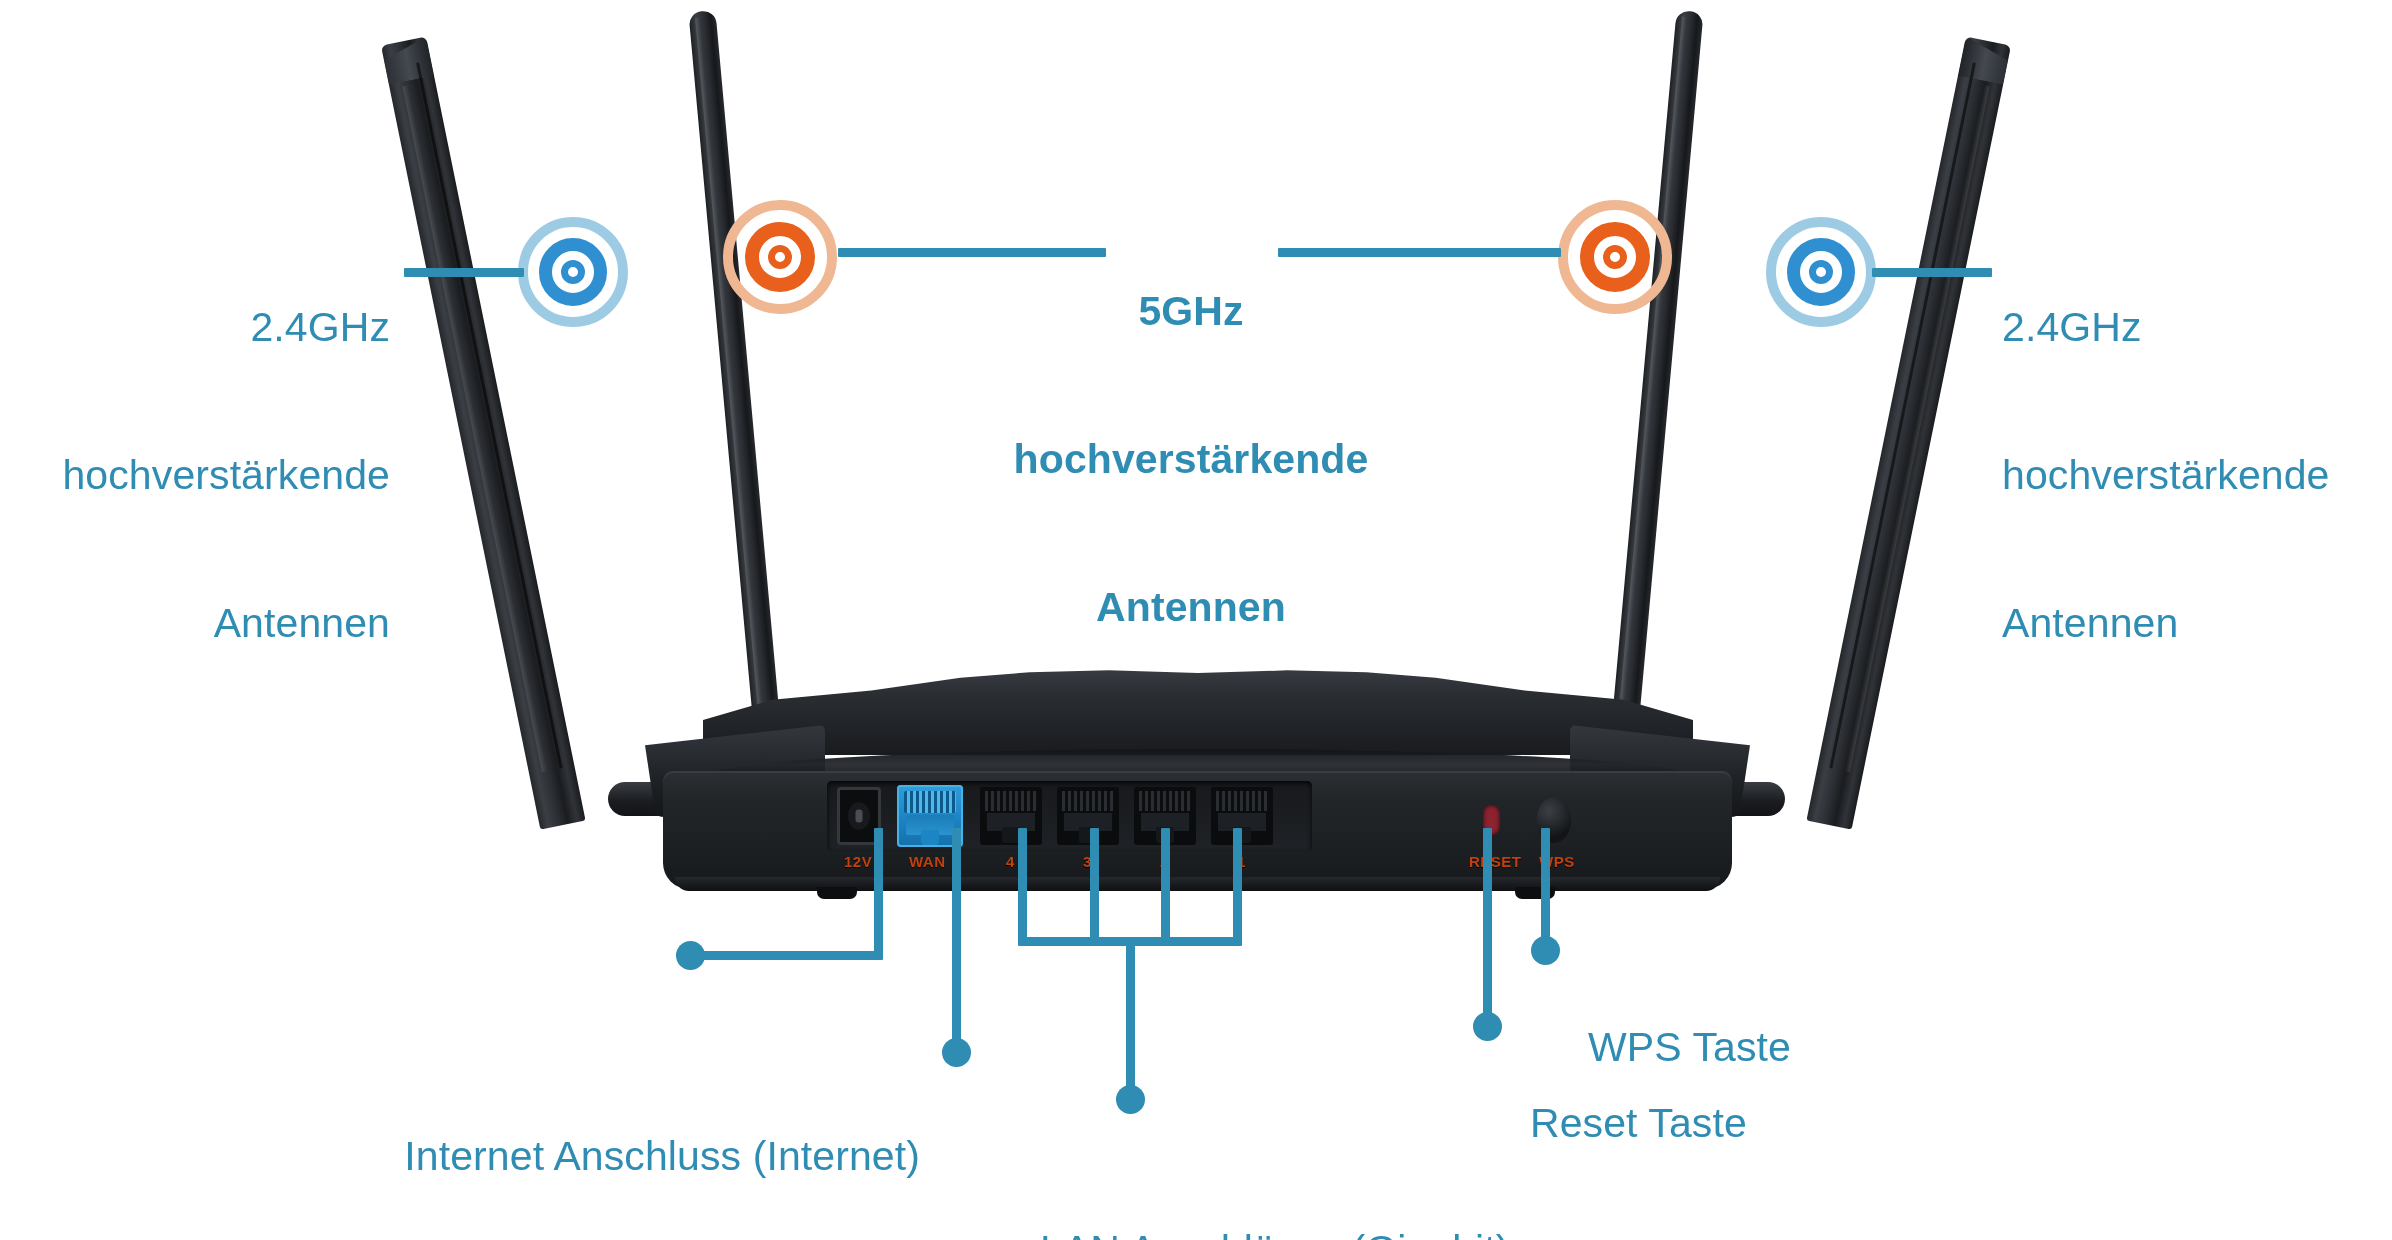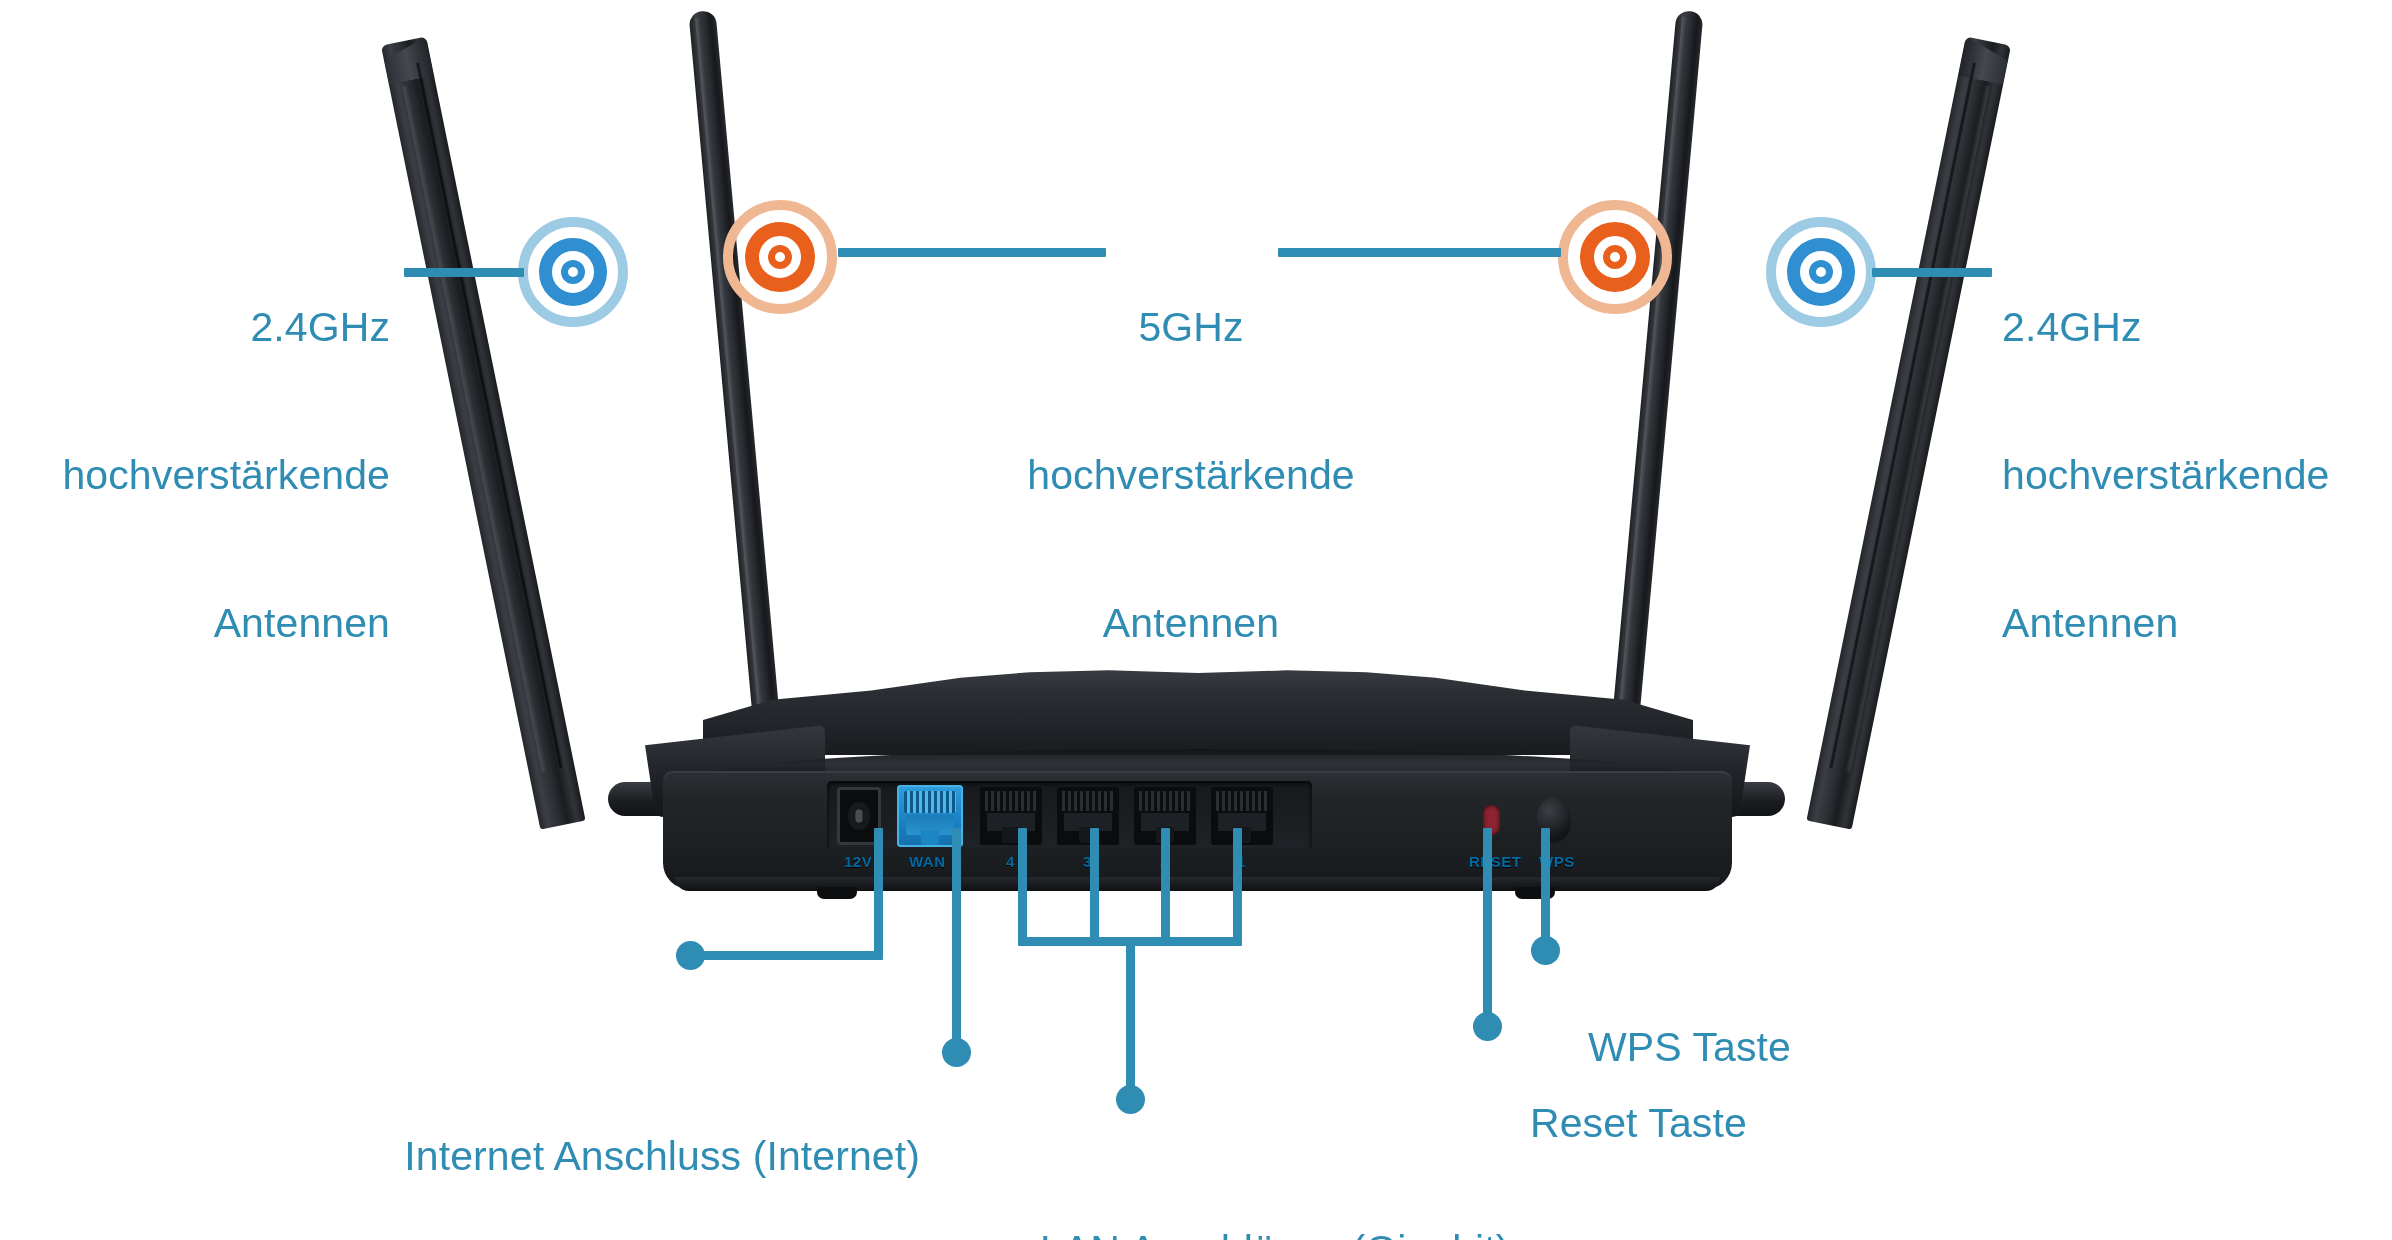--- a/index.html
+++ b/index.html
@@ -28,21 +28,21 @@
   .ant{position:absolute;transform-origin:50% 100%;}
   .ant-flat{background:linear-gradient(90deg,#23262a 0%,#3b3f45 18%,#2b2e33 42%,#1a1c1f 62%,#303338 82%,#191b1e 100%);
             border-radius:6px 6px 3px 3px;}
   .ant-rod{background:linear-gradient(90deg,#1d2023 0%,#3c4046 26%,#2a2d32 55%,#16181b 80%,#26292e 100%);
            border-radius:9px 9px 4px 4px;}
   .ant-tip{position:absolute;}
 
   .body-wrap{position:absolute;}
 
   .port{position:absolute;box-sizing:border-box;}
-  .port-lbl{position:absolute;color:#0369a1;font-size:15px;font-weight:bold;
+  .port-lbl{position:absolute;color:#c2410c;font-size:15px;font-weight:bold;
             letter-spacing:.5px;white-space:nowrap;text-shadow:0 1px 0 #000;text-align:center;}
 </style>
 </head>
 <body>
 
 <div id="stage">
 
   <div class="ant ant-flat" style="left:540px;top:25px;width:46px;height:800px;transform:rotate(-11.5deg);">
     <div class="ant-tip" style="left:0;top:0;width:46px;height:40px;
          background:linear-gradient(90deg,#2c3036,#44484f,#202327);
@@ -209,21 +209,21 @@
     <div class="ring" style="left:43px;top:43px;width:24px;height:24px;border:7px solid #2f8fd0;"></div>
   </div>
 
   <div class="callout r" style="left:-10px;top:205px;width:400px;">
     <div>2.4GHz</div>
     <div>hochverstärkende</div>
     <div>Antennen</div>
   </div>
   <div class="lead h" style="left:404px;top:268px;width:120px;"></div>
 
-  <div class="callout c" style="left:981px;top:205px;width:420px;">
+  <div class="callout c" style="left:981px;top:189px;width:420px;font-weight:bold;">
     <div>5GHz</div>
     <div>hochverstärkende</div>
     <div>Antennen</div>
   </div>
   <div class="lead h" style="left:838px;top:248px;width:268px;"></div>
   <div class="lead h" style="left:1278px;top:248px;width:283px;"></div>
 
   <div class="lead h" style="left:1872px;top:268px;width:120px;"></div>
   <div class="callout l" style="left:2002px;top:205px;width:400px;">
     <div>2.4GHz</div>

